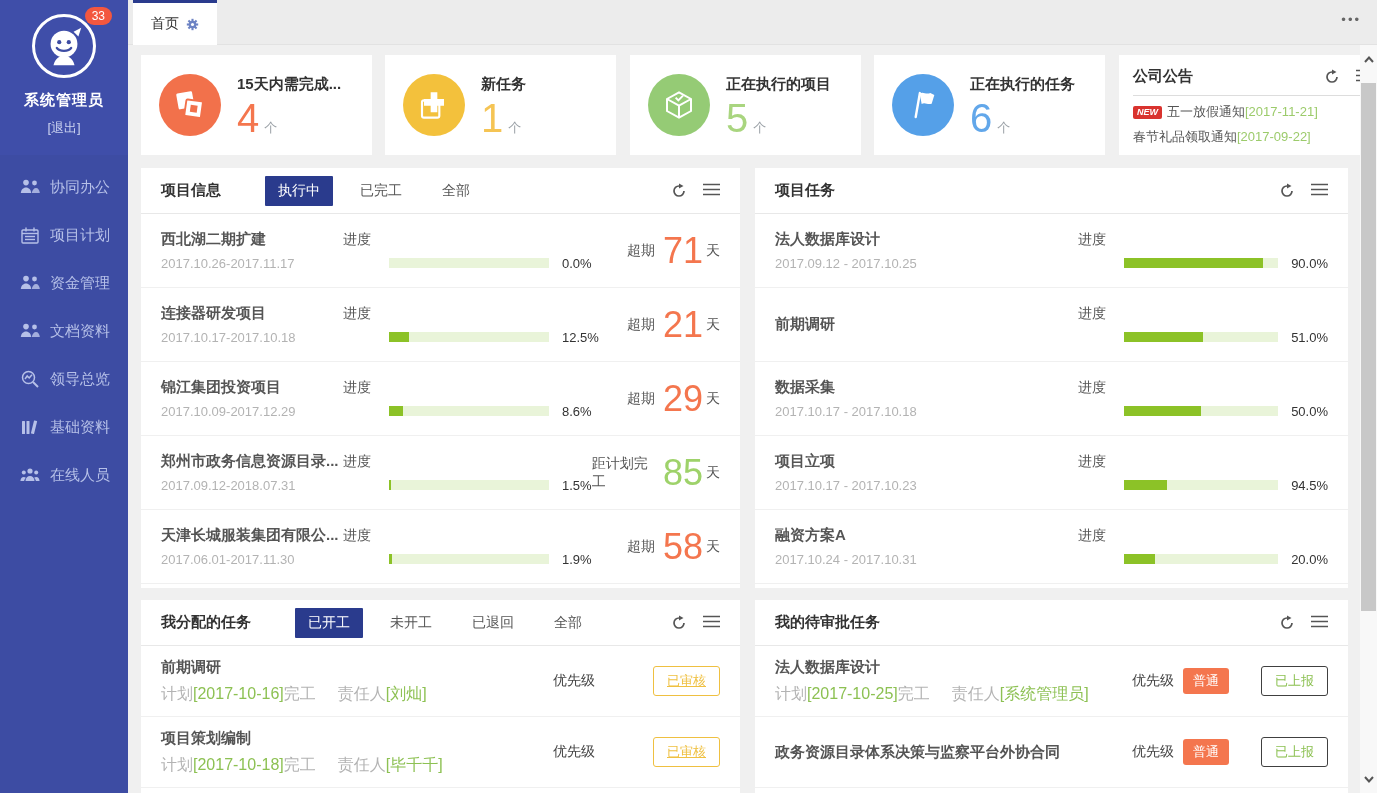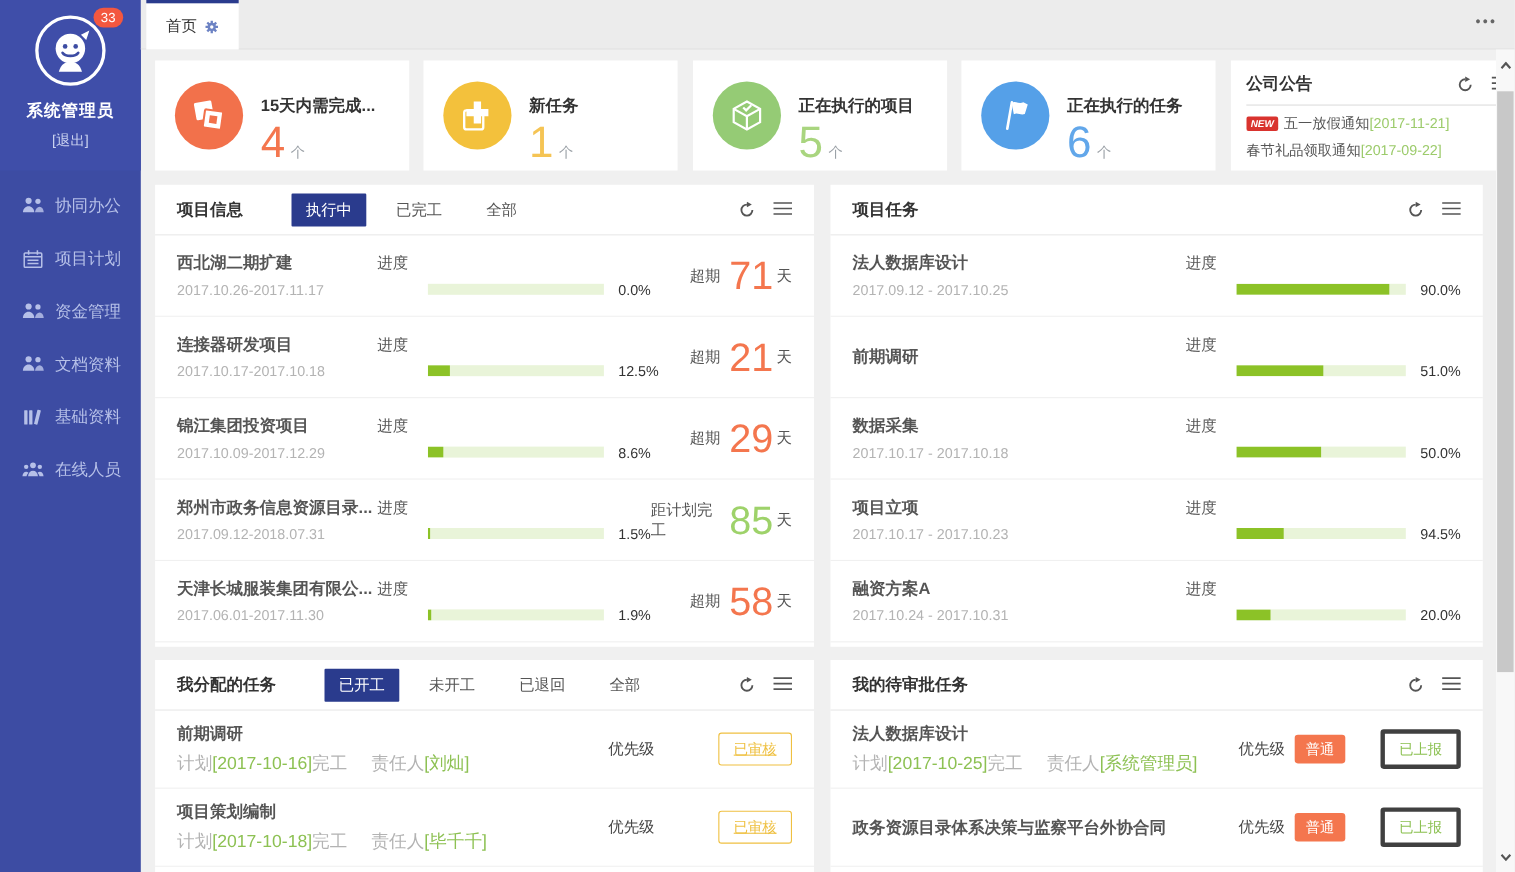--- a/index.html
+++ b/index.html
@@ -22,21 +22,21 @@
   .tabbar { position:absolute; left:128px; top:0; width:1249px; height:45px; background:#ececec; border-bottom:1px solid #e2e2e2; }
   .tab-home { position:absolute; left:5px; top:0; height:45px; min-width:84px; background:#fff; border-top:3px solid #2a3b8d; display:flex; align-items:center; justify-content:center; gap:7px; font-size:14px; color:#333; padding:0 16px; cursor:pointer; }
   .more-dots { position:absolute; right:16px; top:12px; color:#666; font-size:13px; letter-spacing:2px; cursor:pointer; }
 
   
   .content { position:absolute; left:128px; top:45px; width:1232px; height:748px; overflow:hidden; }
 
   
   .card { position:absolute; top:10px; height:100px; width:231px; background:#fff; }
   .card-icon { position:absolute; left:18px; top:19px; width:62px; height:62px; border-radius:50%; display:flex; align-items:center; justify-content:center; }
-  .card-body { position:absolute; left:96px; top:32px; }
+  .card-body { position:absolute; left:96px; top:20px; }
   .card-label { font-size:15px; font-weight:bold; color:#333; white-space:nowrap; }
   .card-numrow { margin-top:2px; display:flex; align-items:baseline; gap:5px; }
   .card-num { font-size:40px; line-height:1.1; }
   .card-unit { font-size:13px; color:#9aa0a6; }
   .c1 .card-icon{background:#f2714b;} .c1 .card-num{color:#f4764e;}
   .c2 .card-icon{background:#f3c13c;} .c2 .card-num{color:#f5c454;}
   .c3 .card-icon{background:#95cb75;} .c3 .card-num{color:#a9d57f;}
   .c4 .card-icon{background:#55a0e8;} .c4 .card-num{color:#62a7ea;}
 
   
@@ -85,21 +85,21 @@
   .task-prog { width:250px; flex:none; }
 
   .row-meta { margin-top:7px; font-size:16px; }
   .row-meta .gray { color:#b3b3b3; }
   .row-meta .green { color:#8dc153; }
   .meta-gap { display:inline-block; width:22px; }
   .row-actions { margin-left:auto; display:flex; align-items:center; }
   .prio-label { font-size:14px; color:#444; }
   .btn { font-size:13px; background:#fff; padding:5px 13px; border-radius:3px; cursor:pointer; font-family:inherit; }
   .btn-yellow { border:1px solid #efc041; color:#efc041; margin-left:58px;text-decoration:underline; }
-  .btn-green { border:4px solid #404040; color:#8cc152; margin-left:32px; }
+  .btn-green { border:1px solid #404040; color:#8cc152; margin-left:32px; }
   .badge-normal { background:#f4764e; color:#fff; font-size:13px; padding:4px 10px; border-radius:3px; margin-left:9px; }
 
   
   .scrollbar { position:absolute; right:0; top:45px; width:17px; height:748px; background:#f8f8f8; }
   .sb-arrow { position:absolute; left:0; width:17px; height:16px; display:flex; align-items:center; justify-content:center; cursor:pointer; }
   .sb-up { top:6px; } .sb-down { bottom:6px; }
   .sb-thumb { position:absolute; left:1px; top:38px; width:15px; height:528px; background:#c8c8c8; cursor:pointer; }
 </style>
 </head>
 <body>
@@ -161,20 +161,30 @@
     <div class="menu-item">
       <span class="micon">
         <svg width="20" height="16" viewBox="0 0 20 16" fill="#b6c0e8">
             <circle cx="6" cy="3.6" r="2.8"></circle>
             <path d="M0.8 14 C1 10.6 3.2 8.4 6 8.4 C8.8 8.4 11 10.6 11.2 14 Z"></path>
             <circle cx="14.5" cy="4" r="2.4"></circle>
             <path d="M11.8 14 C12.2 11 14 9 16 9 C18 9 19.6 11 19.8 14 Z" opacity="0.85"></path>
           </svg>
       </span>
       <span>文档资料</span>
+    </div>
+    <div class="menu-item">
+      <span class="micon">
+        <svg width="18" height="18" viewBox="0 0 18 18" fill="none" stroke="#b6c0e8" stroke-width="1.5">
+            <circle cx="7.5" cy="7.5" r="6"></circle>
+            <path d="M4 9 L6.2 6 L8.2 8 L11 4.8"></path>
+            <line x1="12" y1="12" x2="17" y2="17" stroke-width="2"></line>
+          </svg>
+      </span>
+      <span>领导总览</span>
     </div>
     <div class="menu-item">
       <span class="micon">
         <svg width="18" height="16" viewBox="0 0 18 16" fill="#b6c0e8">
             <rect x="1" y="2" width="3" height="13" rx="0.5"></rect>
             <rect x="5.5" y="2" width="3" height="13" rx="0.5"></rect>
             <rect x="11.5" y="1.5" width="3.2" height="13.5" rx="0.5" transform="rotate(14 13 8)"></rect>
           </svg>
       </span>
       <span>基础资料</span>

